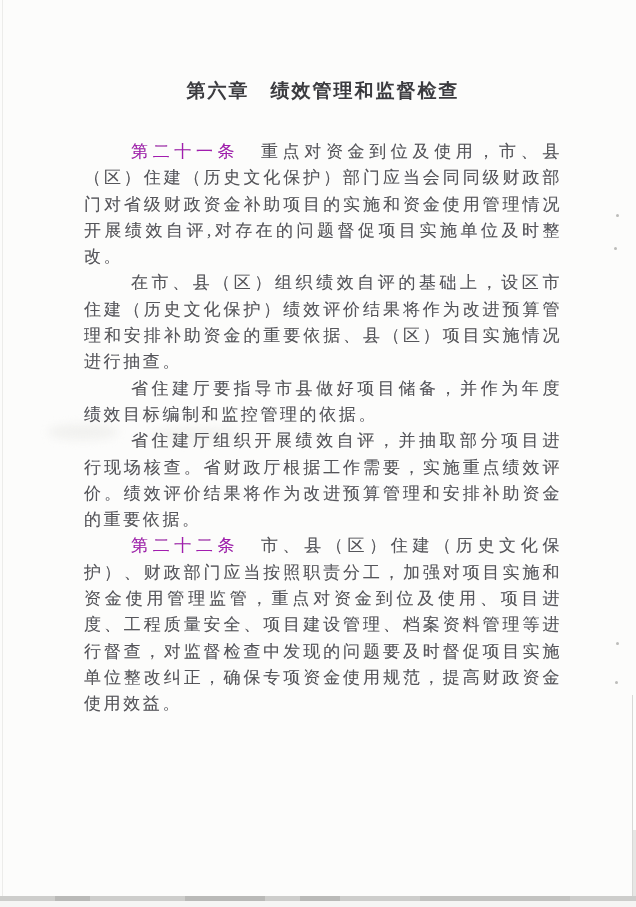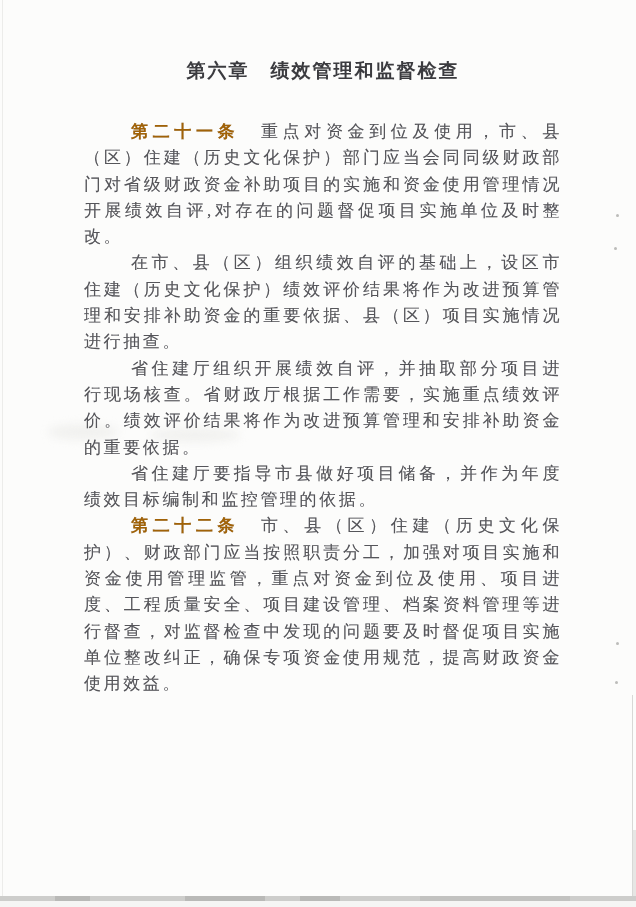--- a/index.html
+++ b/index.html
@@ -18,21 +18,21 @@
   
   .smudge {
     position: absolute;
     background: #f1f1ef;
     border-radius: 50%;
     filter: blur(4px);
   }
   .content {
     position: absolute;
     left: 84px;
-    top: 59px;
+    top: 79px;
     width: 478px;
   }
   .chapter-heading {
     margin: 0 0 36px 0;
     font-size: 19px;
     line-height: 24px;
     font-weight: bold;
     letter-spacing: 2px;
     text-align: center;
     color: #3b3b3f;
@@ -42,22 +42,22 @@
     margin: 0;
     font-size: 17px;
     line-height: 26.3px;
     letter-spacing: 2.6px;
     text-align: justify;
     text-indent: 47px;
     color: #55555a;
     text-shadow: 0 0 0.4px rgba(90,90,95,0.35);
   }
   .article-lead {
-    font-weight: bold;
-    color: #a16207;
+    font-weight: normal;
+    color: #a21caf;
     font-family: "Liberation Sans", "DejaVu Sans", sans-serif;
   }
   
   .edge-line-left {
     position: absolute;
     left: 2px; top: 0;
     width: 1px; height: 907px;
     background: #ececea;
   }
   .edge-line-right {
@@ -105,23 +105,23 @@
   <div class="smudge" style="left:150px; top:428px; width:90px; height:14px;"></div>
 
   <div class="content">
     <h1 class="chapter-heading">第六章　绩效管理和监督检查</h1>
 
     <div class="body-text">
       <p><span class="article-lead">第二十一条</span><span>　重点对资金到位及使用，市、县（区）住建（历史文化保护）部门应当会同同级财政部门对省级财政资金补助项目的实施和资金使用管理情况开展绩效自评,对存在的问题督促项目实施单位及时整改。</span></p>
 
       <p><span class="article-lead"></span><span>在市、县（区）组织绩效自评的基础上，设区市住建（历史文化保护）绩效评价结果将作为改进预算管理和安排补助资金的重要依据、县（区）项目实施情况进行抽查。</span></p>
 
+      <p><span class="article-lead"></span><span>省住建厅要指导市县做好项目储备，并作为年度绩效目标编制和监控管理的依据。</span></p>
+
       <p><span class="article-lead"></span><span>省住建厅组织开展绩效自评，并抽取部分项目进行现场核查。省财政厅根据工作需要，实施重点绩效评价。绩效评价结果将作为改进预算管理和安排补助资金的重要依据。</span></p>
-
-      <p><span class="article-lead"></span><span>省住建厅要指导市县做好项目储备，并作为年度绩效目标编制和监控管理的依据。</span></p>
 
       <p><span class="article-lead">第二十二条</span><span>　市、县（区）住建（历史文化保护）、财政部门应当按照职责分工，加强对项目实施和资金使用管理监管，重点对资金到位及使用、项目进度、工程质量安全、项目建设管理、档案资料管理等进行督查，对监督检查中发现的问题要及时督促项目实施单位整改纠正，确保专项资金使用规范，提高财政资金使用效益。</span></p>
 
     </div>
   </div>
 
   <div class="speck" style="left:616px; top:214px;"></div>
   <div class="speck" style="left:614px; top:247px;"></div>
   <div class="speck" style="left:616px; top:642px;"></div>
   <div class="speck" style="left:615px; top:681px;"></div>

